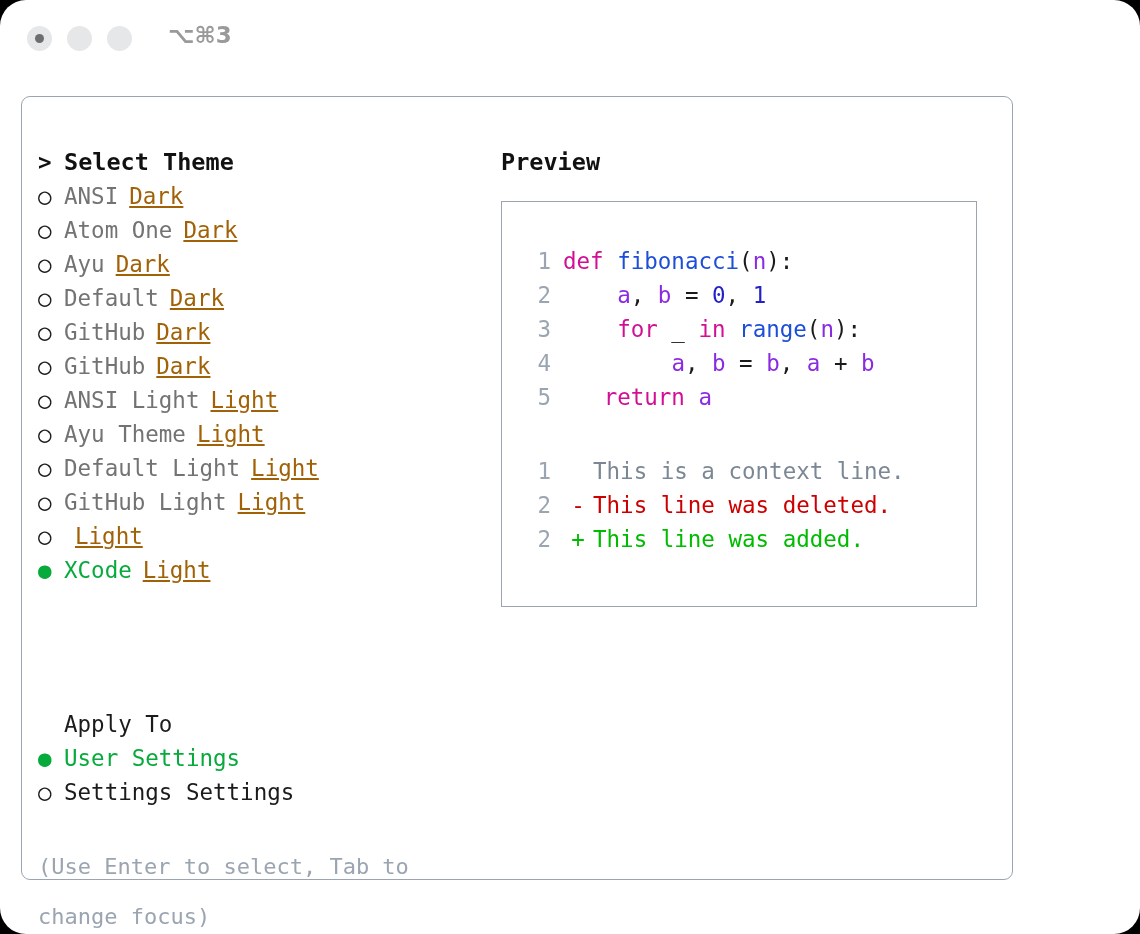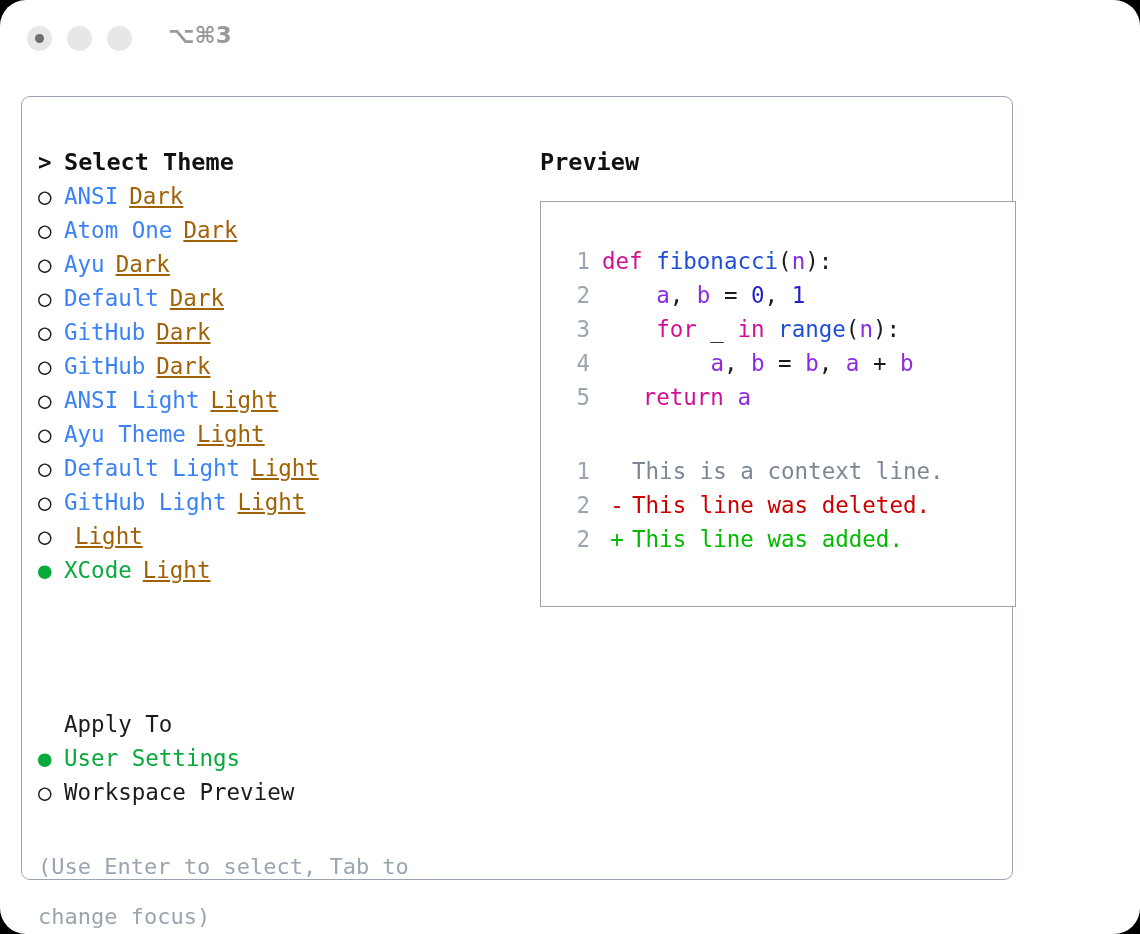--- a/index.html
+++ b/index.html
@@ -108,21 +108,21 @@
   .marker.selected { color: #07ab3c; }
   .marker.blank { color: transparent; }
 
   #list-header {
     font-weight: bold;
     color: #111111;
     font-size: 23.5px;
   }
   #list-header .marker { font-weight: bold; color: #111111; }
 
-  .theme-name { color: #3b82f6; }
+  .theme-name { color: #737373; }
   .theme-name.is-selected { color: #07ab3c; }
   .theme-kind {
     color: #a16207;
     padding-left: 11px;
     text-decoration: underline;
   }
 
   
   #apply-panel {
     position: absolute;
@@ -147,21 +147,20 @@
     font-size: 22px;
     line-height: 50px;
   }
 
   
   #preview-panel {
     position: absolute;
     left: 479px;
     top: 48px;
     width: 500px;
-    margin-left: 39px;
   }
   #preview-title {
     font-size: 23.5px;
     font-weight: bold;
     color: #111111;
     line-height: 34px;
   }
   #preview-box {
     margin-top: 22px;
     width: 476px;
@@ -252,21 +251,21 @@
         </div>
     </div>
 
     <div id="apply-panel">
       <div class="row">
         <span class="marker blank">○</span>
         <span id="apply-title">Apply To</span>
       </div>
       <div id="apply-rows">
           <div class="row"><span class="marker selected">●</span><span class="apply-name is-selected">User Settings</span></div>
-          <div class="row"><span class="marker">○</span><span class="apply-name">Workspace Preview</span></div>
+          <div class="row"><span class="marker">○</span><span class="apply-name">Settings Settings</span></div>
         </div>
     </div>
 
     <div id="hint-text">(Use Enter to select, Tab to change focus)</div>
 
     <div id="preview-panel">
       <div id="preview-title">Preview</div>
       <div id="preview-box">
         <div id="code-area"><div class="code-row"><span class="lineno">1</span><span class="code-text"><span class="tok-kw">def </span><span class="tok-fn">fibonacci</span><span class="tok-punc">(</span><span class="tok-var">n</span><span class="tok-punc">):</span></span></div><div class="code-row"><span class="lineno">2</span><span class="code-text"><span class="tok-plain">    </span><span class="tok-var">a</span><span class="tok-punc">, </span><span class="tok-var">b</span><span class="tok-punc"> = </span><span class="tok-num">0</span><span class="tok-punc">, </span><span class="tok-num">1</span></span></div><div class="code-row"><span class="lineno">3</span><span class="code-text"><span class="tok-plain">    </span><span class="tok-kw">for</span><span class="tok-punc"> _ </span><span class="tok-kw">in</span><span class="tok-punc"> </span><span class="tok-fn">range</span><span class="tok-punc">(</span><span class="tok-var">n</span><span class="tok-punc">):</span></span></div><div class="code-row"><span class="lineno">4</span><span class="code-text"><span class="tok-plain">        </span><span class="tok-var">a</span><span class="tok-punc">, </span><span class="tok-var">b</span><span class="tok-punc"> = </span><span class="tok-var">b</span><span class="tok-punc">, </span><span class="tok-var">a</span><span class="tok-punc"> + </span><span class="tok-var">b</span></span></div><div class="code-row"><span class="lineno">5</span><span class="code-text"><span class="tok-plain">   </span><span class="tok-kw">return </span><span class="tok-var">a</span></span></div></div>
         <div id="diff-area"><div class="code-row"><span class="lineno">1</span><span class="diff-mark diff-context"> </span><span class="diff-context">This is a context line.</span></div><div class="code-row"><span class="lineno">2</span><span class="diff-mark diff-del">-</span><span class="diff-del">This line was deleted.</span></div><div class="code-row"><span class="lineno">2</span><span class="diff-mark diff-add">+</span><span class="diff-add">This line was added.</span></div></div>

